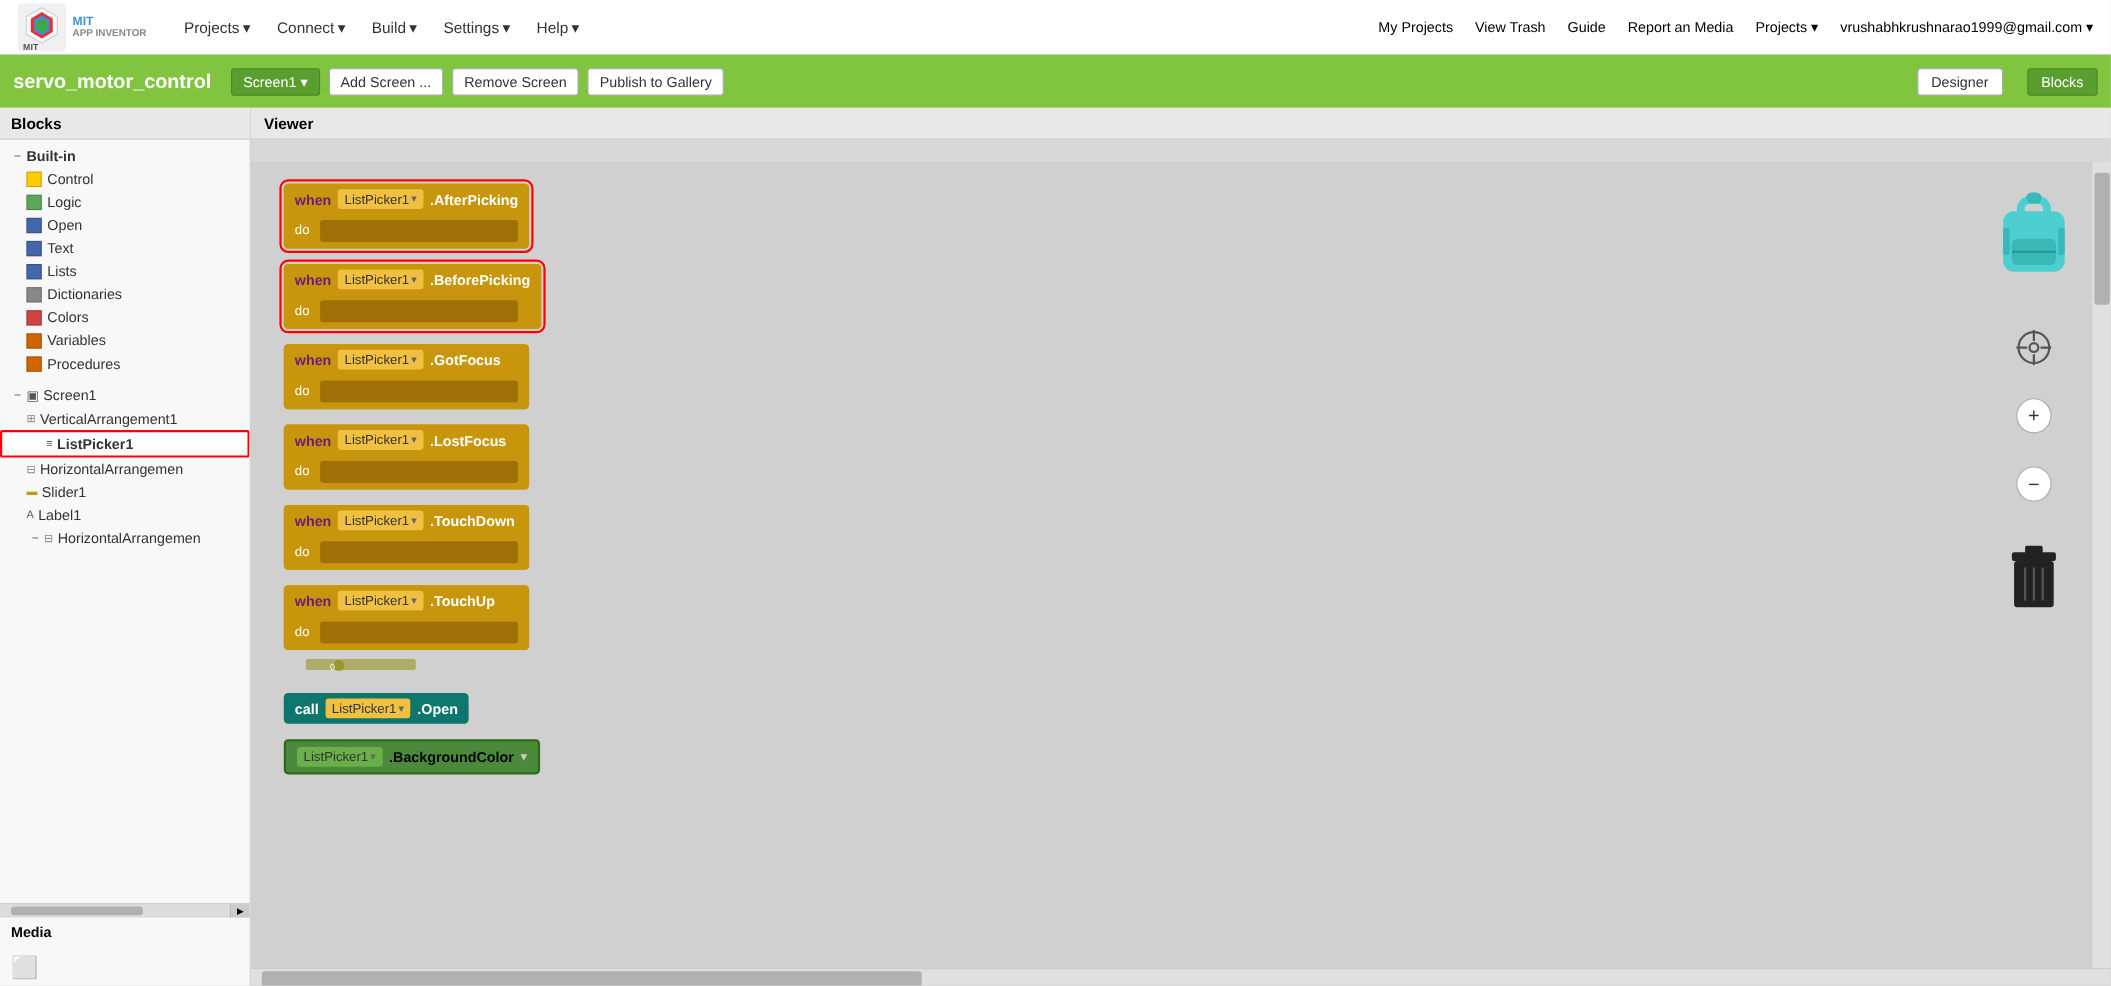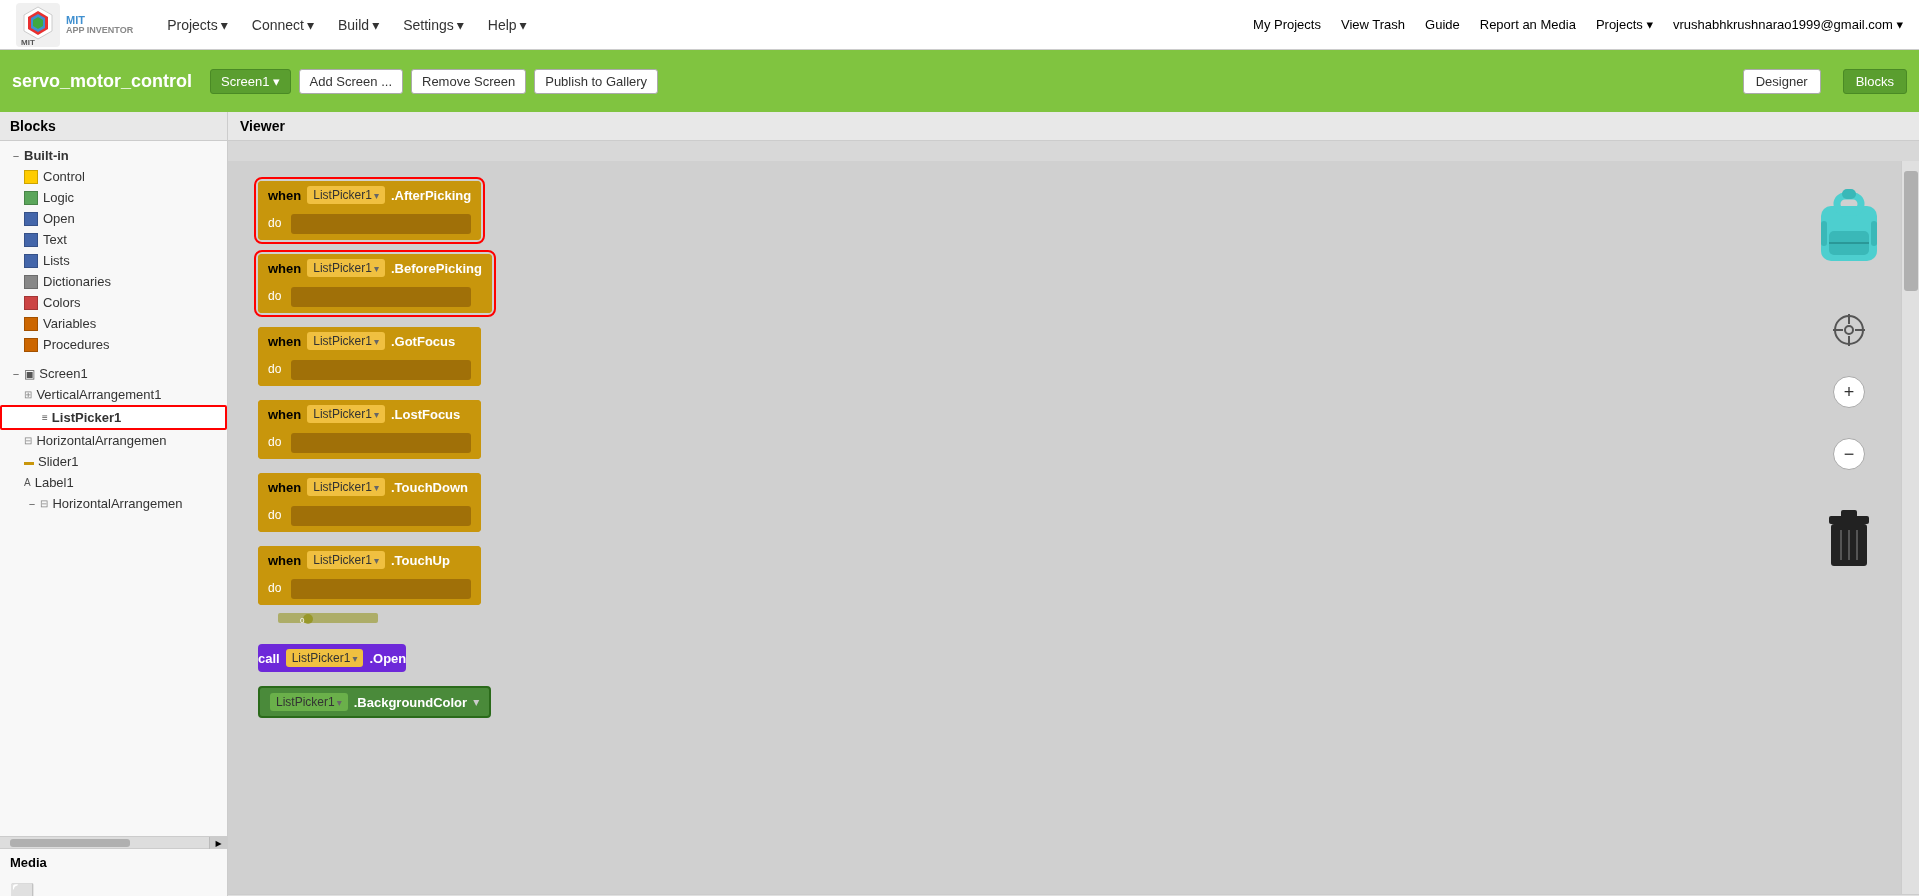--- a/index.html
+++ b/index.html
@@ -37,21 +37,21 @@
     }
     .nav-right-item {
       font-size: 13px;
       color: #000000;
       cursor: pointer;
     }
 
     
     #project-bar {
       background: #80c440;
-      height: 62px;
+      height: 48px;
       display: flex;
       align-items: center;
       padding: 0 12px;
       gap: 8px;
     }
     #project-title {
       color: #fff;
       font-size: 18px;
       font-weight: bold;
       margin-right: 10px;
@@ -286,21 +286,21 @@
     .block-top-row {
       display: flex;
       align-items: center;
       background: #c8960c;
       border-radius: 4px 4px 0 0;
       padding: 5px 10px;
       gap: 6px;
       min-height: 28px;
     }
     .block-keyword {
-      color: #000000;
+      color: #701a75;
       font-weight: bold;
       font-size: 13px;
       text-align: right;
     }
     .block-component {
       background: #f0c040;
       border-radius: 3px;
       padding: 2px 6px;
       font-size: 12px;
       color: #333;
@@ -319,23 +319,23 @@
     }
     .block-do-label {
       color: #fff;
       font-size: 12px;
     }
 
     
     .call-block {
       display: inline-flex;
       align-items: center;
-      background: #6d28d9;
+      background: #0f766e;
       border-radius: 4px;
-      padding: 5px 0;
+      padding: 5px 10px;
       gap: 6px;
     }
     .call-keyword {
       color: #fff;
       font-weight: bold;
       font-size: 13px;
     }
     .call-method {
       color: #fff;
       font-size: 13px;
@@ -665,21 +665,21 @@
             <span class="call-method">.Open</span>
           </div>
         </div>
 
         <div class="block-row">
           <div style="display:inline-flex;align-items:center;background:#4a8a3a;border-radius:4px;padding:5px 10px;gap:6px;border:2px solid #2a6a1a">
             <div class="block-component" style="background:#6ab04a">
               <span>ListPicker1</span>
               <span class="block-component-arrow">▾</span>
             </div>
-            <span style="color:#ffffff;font-weight:bold;font-size:13px">.BackgroundColor</span>
+            <span style="color:#000000;font-weight:bold;font-size:13px">.BackgroundColor</span>
             <span style="color:#ccc;font-size:12px">▾</span>
           </div>
         </div>
 
       </div>
 
       <div id="viewer-scrollbar-v">
         <div class="scroll-thumb-v"></div>
       </div>
 

